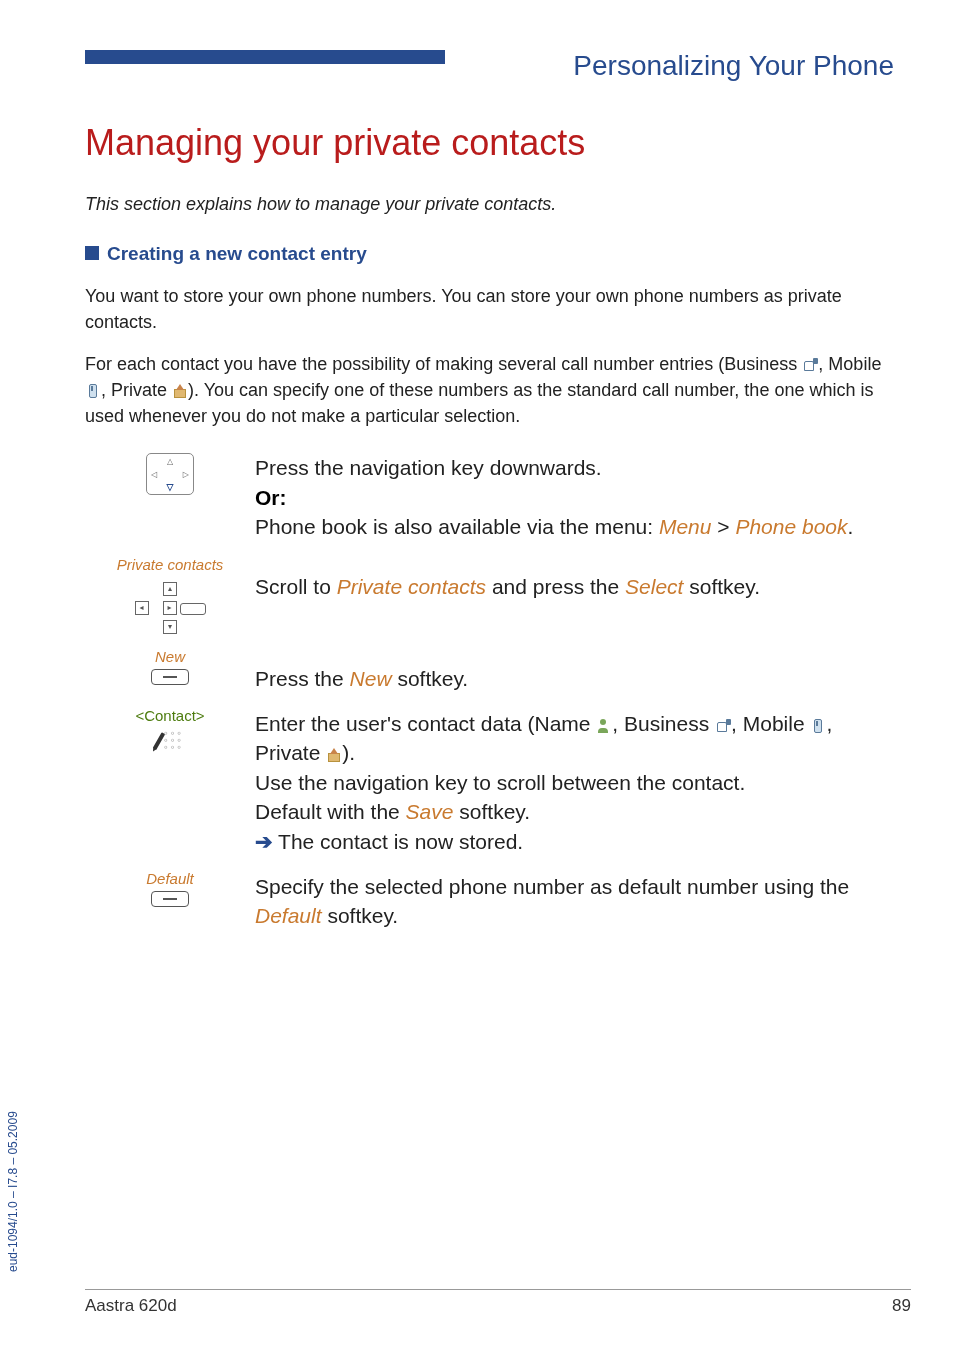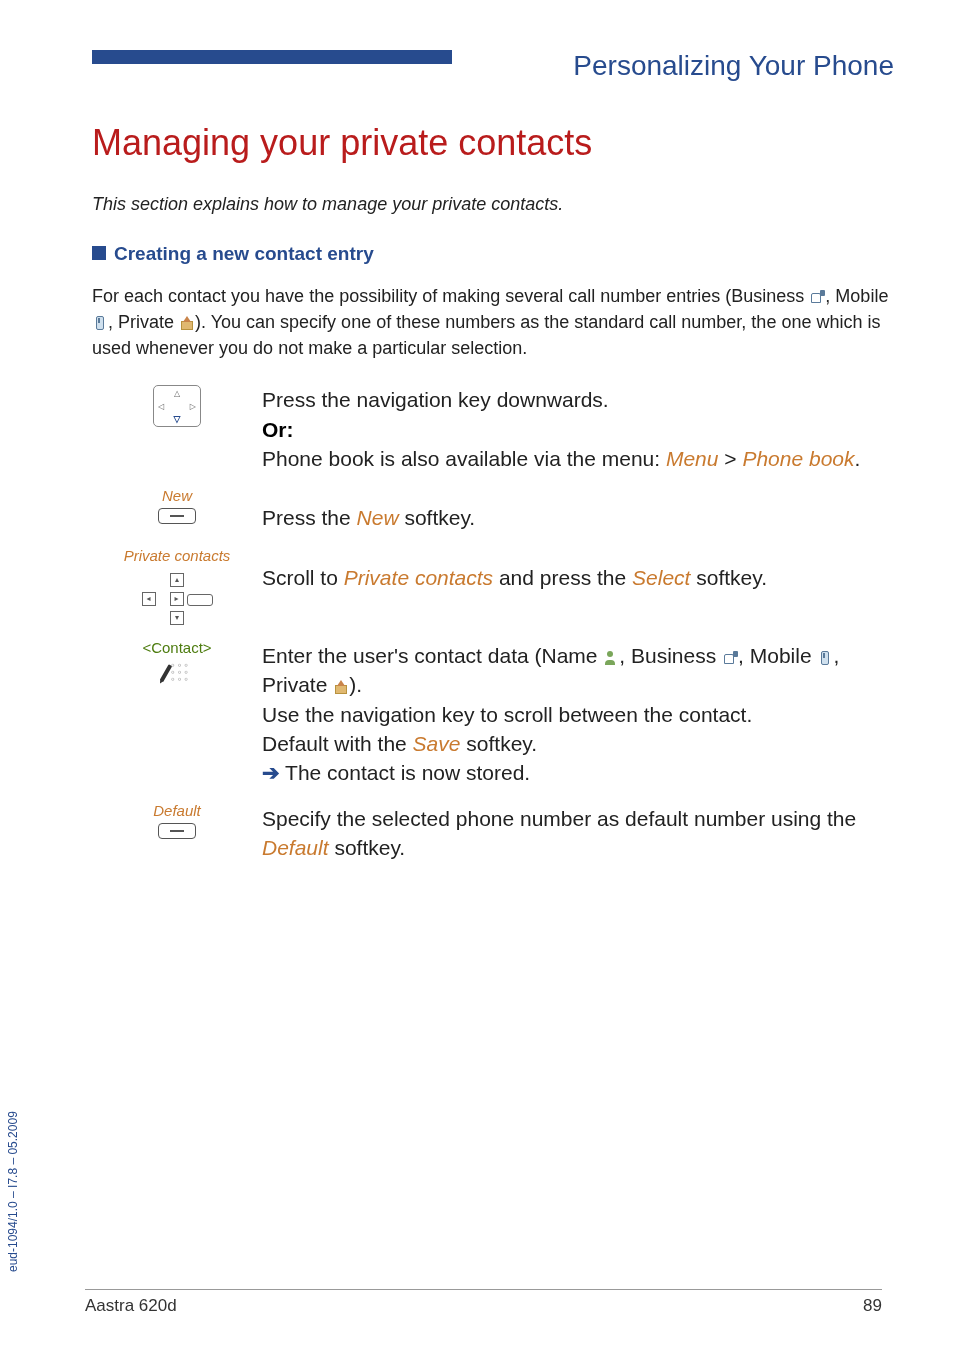--- a/index.html
+++ b/index.html
@@ -5,21 +5,20 @@
   * { margin: 0; padding: 0; box-sizing: border-box; }
   html, body { width: 954px; height: 1352px; }
   body {
     font-family: "Segoe UI", "Myriad Pro", Arial, sans-serif;
     color: #222;
     background: #fff;
     position: relative;
   }
   .page {
     padding: 50px 60px 0 85px;
-    margin-left: 7px;
   }
   .header-area {
     position: relative;
     margin-bottom: 40px;
   }
   .blue-bar {
     position: absolute;
     left: 0;
     top: 0;
     width: 360px;
@@ -202,21 +201,21 @@
     bottom: 80px;
     transform: rotate(-90deg);
     transform-origin: left bottom;
     font-size: 12px;
     color: #274b8e;
     white-space: nowrap;
   }
   .footer {
     position: absolute;
     left: 85px;
-    right: 72px;
+    right: 43px;
     bottom: 36px;
     border-top: 1px solid #999;
     padding-top: 6px;
     display: flex;
     justify-content: space-between;
     font-size: 17px;
     color: #333;
   }
 </style>
 </head>
@@ -229,66 +228,67 @@
   </div>
 
   <h1 class="main-heading">Managing your private contacts</h1>
 
   <p class="intro">This section explains how to manage your private contacts.</p>
 
   <div class="subheading">
     <span class="square"></span><span>Creating a new contact entry</span>
   </div>
 
+  <p class="body-text">You want to store your own phone numbers. You can store your own phone numbers as private contacts.</p>
 
   <p class="body-text">
     <span>For each contact you have the possibility of making several call number entries (Business </span><span class="inline-icon icon-business"></span><span>, Mobile </span><span class="inline-icon icon-mobile"></span><span>, Private </span><span class="inline-icon icon-private"></span><span>). You can specify one of these numbers as the standard call number, the one which is used whenever you do not make a particular selection.</span>
   </p>
 
   <div class="steps">
 
     <div class="step-row">
       <div class="step-left">
         <span class="nav-key-icon">
           <span class="tri-up">△</span><span class="tri-down">▽</span><span class="tri-left">◁</span><span class="tri-right">▷</span>
         </span>
       </div>
       <div class="step-right">
         <span>Press the navigation key downwards.</span><br>
         <span class="or-text">Or:</span><br>
         <span>Phone book is also available via the menu: </span><span class="orange">Menu</span><span> &gt; </span><span class="orange">Phone book</span><span>.</span>
-      </div>
-    </div>
-
-    <div class="step-row">
-      <div class="step-left">
-        <span class="step-label">New</span>
-        <span class="softkey-btn"></span>
-      </div>
-      <div class="step-right" style="padding-top:16px;">
-        <span>Press the </span><span class="orange">New</span><span> softkey.</span>
       </div>
     </div>
 
     <div class="step-row">
       <div class="step-left">
         <span class="step-label">Private contacts</span>
         <span class="small-nav">
           <span class="mini">▴</span><br>
           <span class="mini">◂</span><span class="mini" style="border:none;"></span><span class="mini">▸</span><span class="softkey-mini"></span><br>
           <span class="mini">▾</span>
         </span>
       </div>
       <div class="step-right" style="padding-top:16px;">
         <span>Scroll to </span><span class="orange">Private contacts</span><span> and press the </span><span class="orange">Select</span><span> softkey.</span>
       </div>
     </div>
 
     <div class="step-row">
       <div class="step-left">
+        <span class="step-label">New</span>
+        <span class="softkey-btn"></span>
+      </div>
+      <div class="step-right" style="padding-top:16px;">
+        <span>Press the </span><span class="orange">New</span><span> softkey.</span>
+      </div>
+    </div>
+
+    <div class="step-row">
+      <div class="step-left">
         <span class="step-label" style="font-style:normal; color:#4d7c0f;">&lt;Contact&gt;</span>
         <span class="pen-icon">
           <span class="pen"></span>
           <span class="dots">∘∘∘<br>∘∘∘<br>∘∘∘</span>
         </span>
       </div>
       <div class="step-right">
         <span>Enter the user's contact data (Name </span><span class="inline-icon icon-name"></span><span>, Business </span><span class="inline-icon icon-business"></span><span>, Mobile </span><span class="inline-icon icon-mobile"></span><span>, Private </span><span class="inline-icon icon-private"></span><span>).</span><br>
         <span>Use the navigation key to scroll between the contact.</span><br>
         <span>Default with the </span><span class="orange">Save</span><span> softkey.</span><br>

